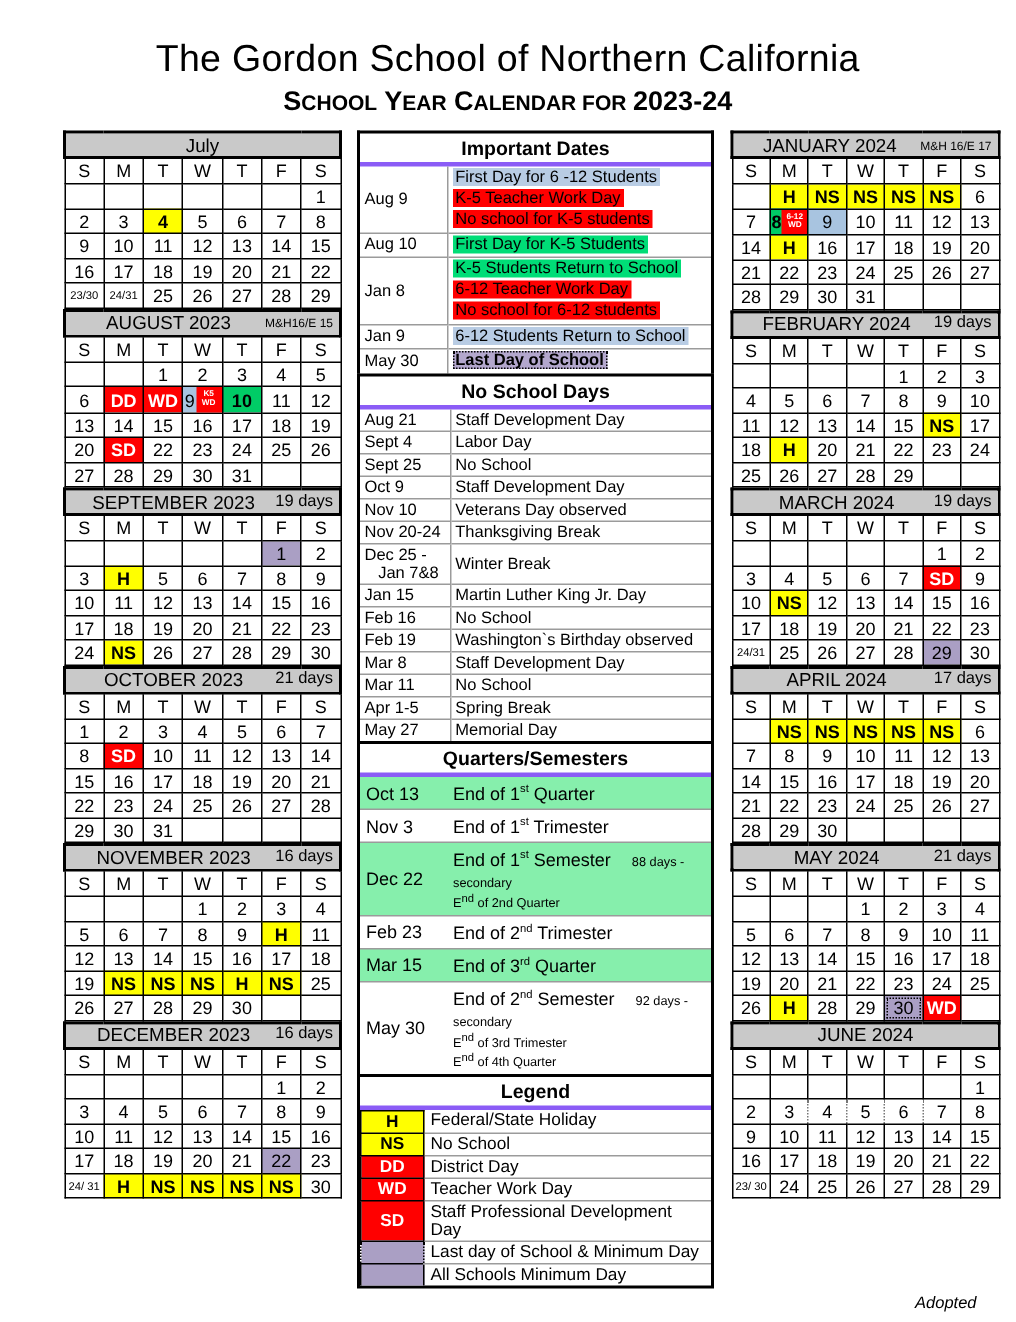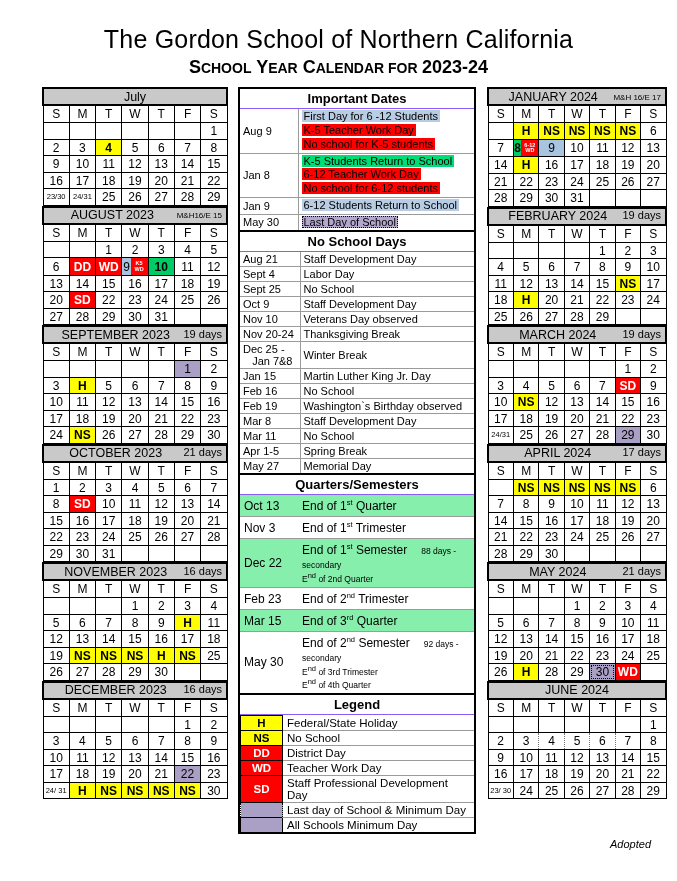--- a/index.html
+++ b/index.html
@@ -92,33 +92,33 @@
     flex:0 0 17px; background:#ff0000; color:#fff; font-weight:bold;
     font-size:5.5px; line-height:1.0; display:flex; flex-direction:column;
     align-items:center; justify-content:center;
   }
 
   
   .panel { border: 2px solid #000; border-bottom:none; }
   .panel.last { border-bottom: 2px solid #000; }
   .panel-title {
     text-align:center; font-weight:bold; font-size:13px; padding:2px 0 2px;
-    border-bottom: 1px solid #8b5cf6;
+    border-bottom: 3px solid #8b5cf6;
   }
   table.plist { border-collapse: collapse; width:100%; table-layout: fixed; }
   table.plist td { font-size: 11px; padding: 1px 3px; vertical-align: middle; }
   table.plist tr { border-bottom: 1px solid #9b9b9b; }
   table.plist tr:last-child { border-bottom: none; }
   .dcol { width: 58px; border-right: 1px solid #9b9b9b; }
   .dcol.wide { width: 60px; }
   .hl { padding: 0 2px; }
   .hl-blue  { background:#b8cce4; }
   .hl-red   { background:#ff0000; }
   .hl-green { background:#00dd77; }
-  .hl-purple{ background:#b3a7cd; outline:1px dotted #000; outline-offset:-1px;}
+  .hl-purple{ background:#b3a7cd; outline:1px dotted #000; outline-offset:-1px;font-weight:bold;}
   .evline { line-height: 1.25; }
 
   
   table.qlist { border-collapse: collapse; width:100%; table-layout:fixed; }
   table.qlist td { font-size:12px; padding: 3px 4px; vertical-align: middle; }
   table.qlist tr { border-bottom:1px solid #9b9b9b; }
   table.qlist tr:last-child { border-bottom:none; }
   table.qlist tr.shade td { background: #86efac; }
   .qd { width: 58px; }
   .subnote { font-size: 8.5px; }
@@ -537,20 +537,26 @@
             <tbody id="impBody">
               <tr>
                 <td class="dcol">Aug 9</td>
                 <td>
                   <div class="evline"><span class="hl hl-blue">First Day for 6 -12 Students</span></div>
                   <div class="evline"><span class="hl hl-red">K-5 Teacher Work Day</span></div>
                   <div class="evline"><span class="hl hl-red">No school for K-5 students</span></div>
                 </td>
               </tr>
               <tr>
+                <td class="dcol">Aug 10</td>
+                <td>
+                  <div class="evline"><span class="hl hl-green">First Day for K-5 Students</span></div>
+                </td>
+              </tr>
+              <tr>
                 <td class="dcol">Jan 8</td>
                 <td>
                   <div class="evline"><span class="hl hl-green">K-5 Students Return to School</span></div>
                   <div class="evline"><span class="hl hl-red">6-12 Teacher Work Day</span></div>
                   <div class="evline"><span class="hl hl-red">No school for 6-12 students</span></div>
                 </td>
               </tr>
               <tr>
                 <td class="dcol">Jan 9</td>
                 <td>

